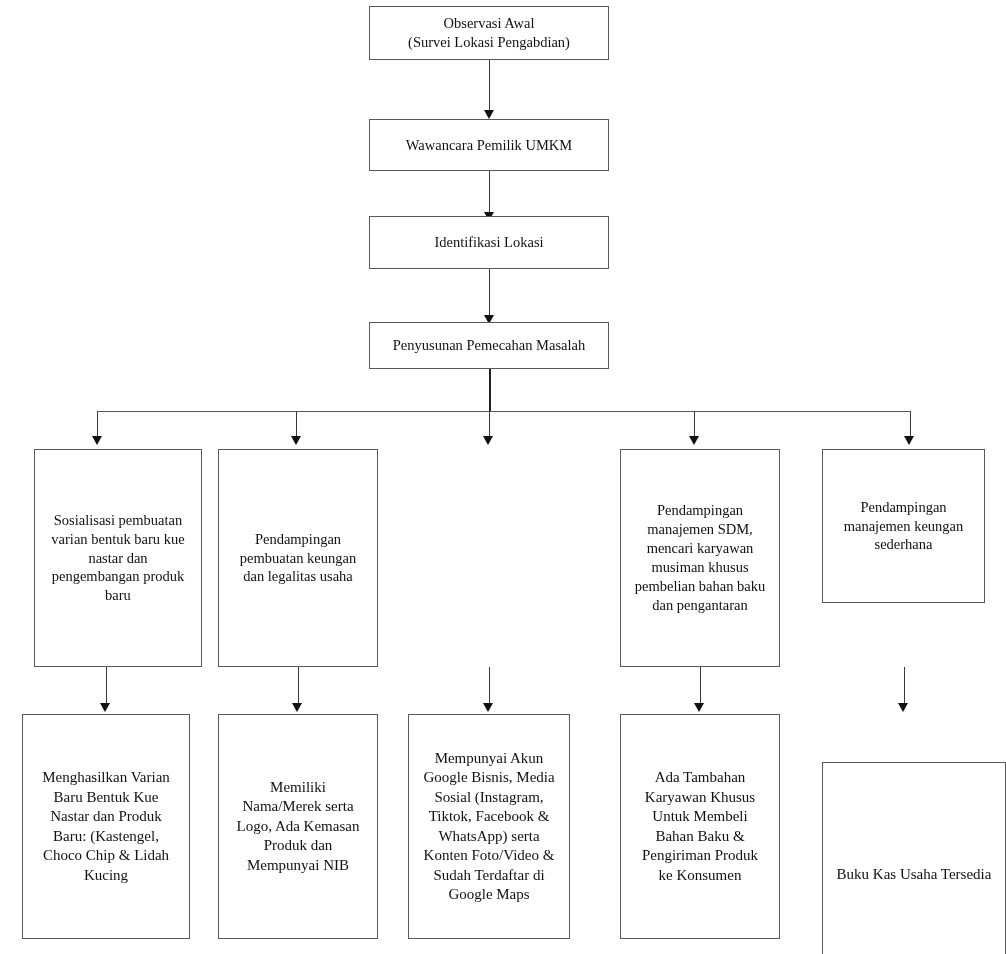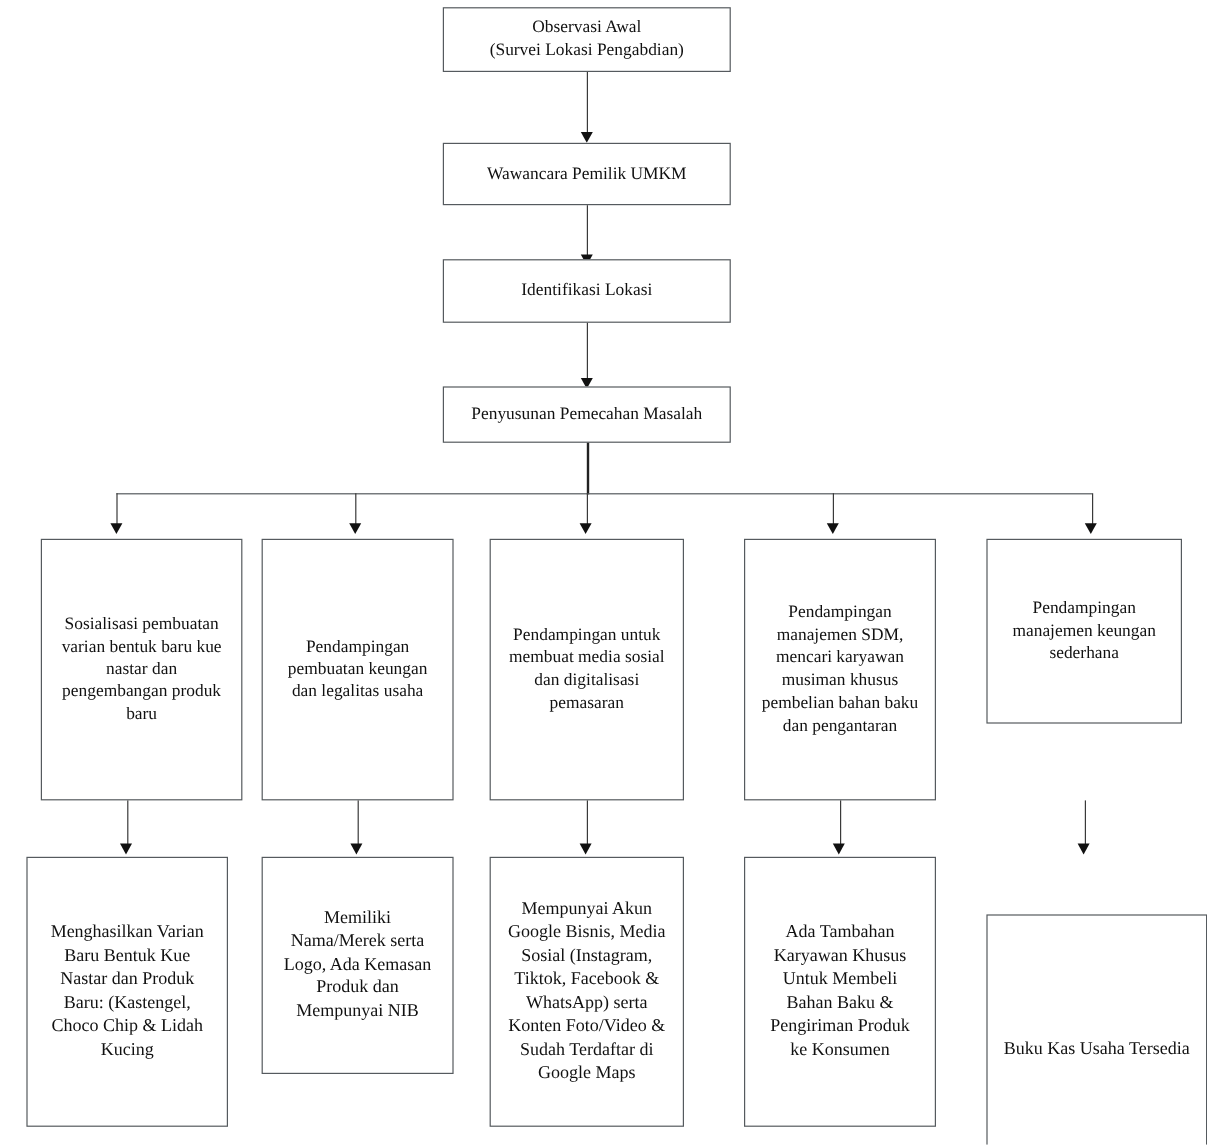--- a/index.html
+++ b/index.html
@@ -112,23 +112,20 @@
   <div class="arrowhead" style="left:904px; top:436px;"></div>
 
   <div class="node mid" style="left:22px; top:449px; width:168px; height:218px;margin-left:12px;">
     <span class="txt">Sosialisasi pembuatan varian bentuk baru kue nastar dan pengembangan produk baru</span>
   </div>
 
   <div class="node mid" style="left:218px; top:449px; width:160px; height:218px;">
     <span class="txt">Pendampingan pembuatan keungan dan legalitas usaha</span>
   </div>
 
-  <div class="node mid" style="left:408px; top:449px; width:162px; height:218px;">
-    <span class="txt">Pendampingan untuk membuat media sosial dan digitalisasi pemasaran</span>
-  </div>
 
   <div class="node mid" style="left:620px; top:449px; width:160px; height:218px;">
     <span class="txt">Pendampingan manajemen SDM, mencari karyawan musiman khusus pembelian bahan baku dan pengantaran</span>
   </div>
 
   <div class="node mid" style="left:822px; top:449px; width:163px; height:154px;justify-content:center;">
     <span class="txt">Pendampingan manajemen keungan sederhana</span>
   </div>
 
   <div class="vline" style="left:105.5px; top:667px; height:40px;"></div>
@@ -143,21 +140,21 @@
   <div class="vline" style="left:699.5px; top:667px; height:40px;"></div>
   <div class="arrowhead" style="left:694px; top:703px;"></div>
 
   <div class="vline" style="left:903.5px; top:667px; height:40px;"></div>
   <div class="arrowhead" style="left:898px; top:703px;"></div>
 
   <div class="node bot" style="left:22px; top:714px; width:168px; height:225px;">
     <span class="txt">Menghasilkan Varian Baru Bentuk Kue Nastar dan Produk Baru: (Kastengel, Choco Chip &amp; Lidah Kucing</span>
   </div>
 
-  <div class="node bot" style="left:218px; top:714px; width:160px; height:181px;">
+  <div class="node bot" style="left:218px; top:714px; width:160px; height:225px;">
     <span class="txt">Memiliki Nama/Merek serta Logo, Ada Kemasan Produk dan Mempunyai NIB</span>
   </div>
 
   <div class="node bot" style="left:620px; top:714px; width:160px; height:225px;">
     <span class="txt">Ada Tambahan Karyawan Khusus Untuk Membeli Bahan Baku &amp; Pengiriman Produk ke Konsumen</span>
   </div>
 
   <div class="node bot" style="left:408px; top:714px; width:162px; height:225px;">
     <span class="txt">Mempunyai Akun Google Bisnis, Media Sosial (Instagram, Tiktok, Facebook &amp; WhatsApp) serta Konten Foto/Video &amp; Sudah Terdaftar di Google Maps</span>
   </div>

